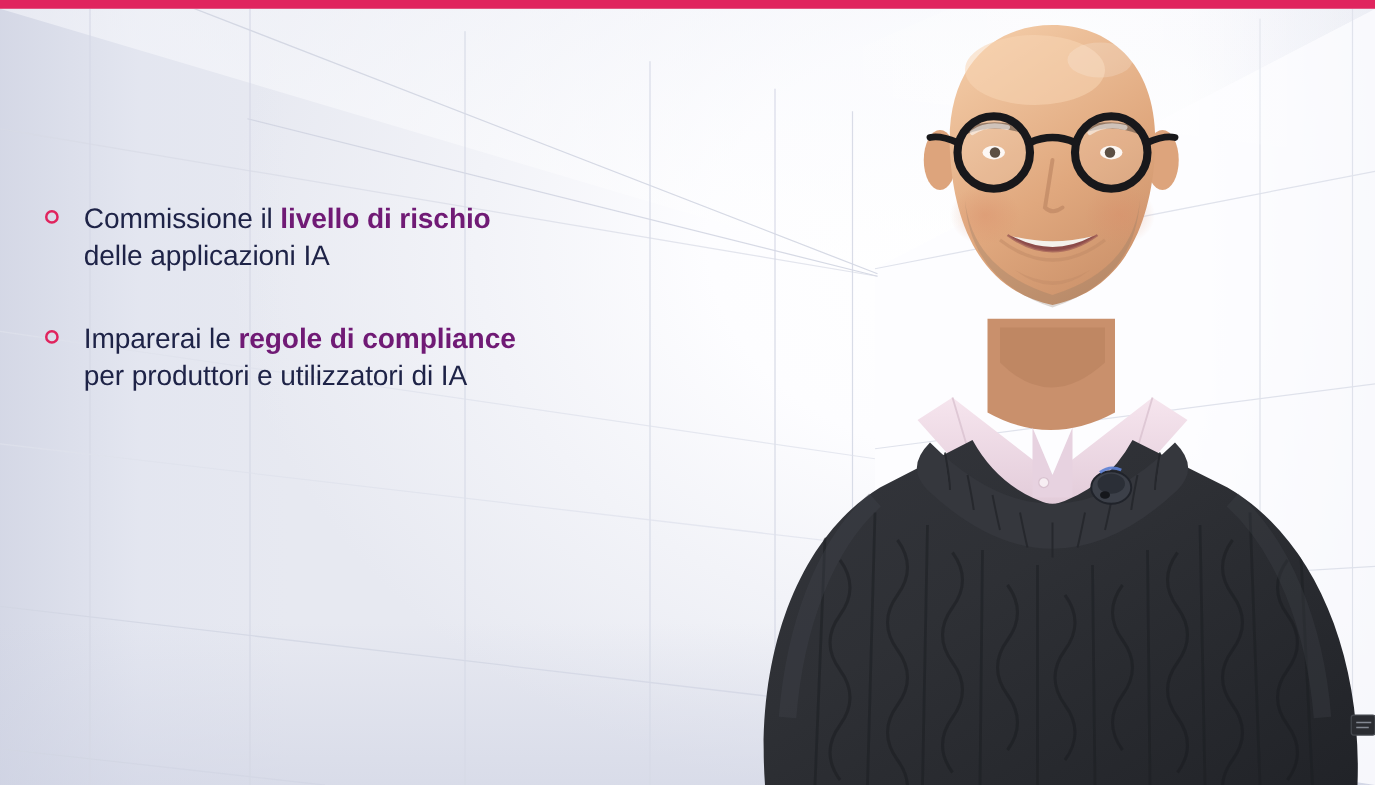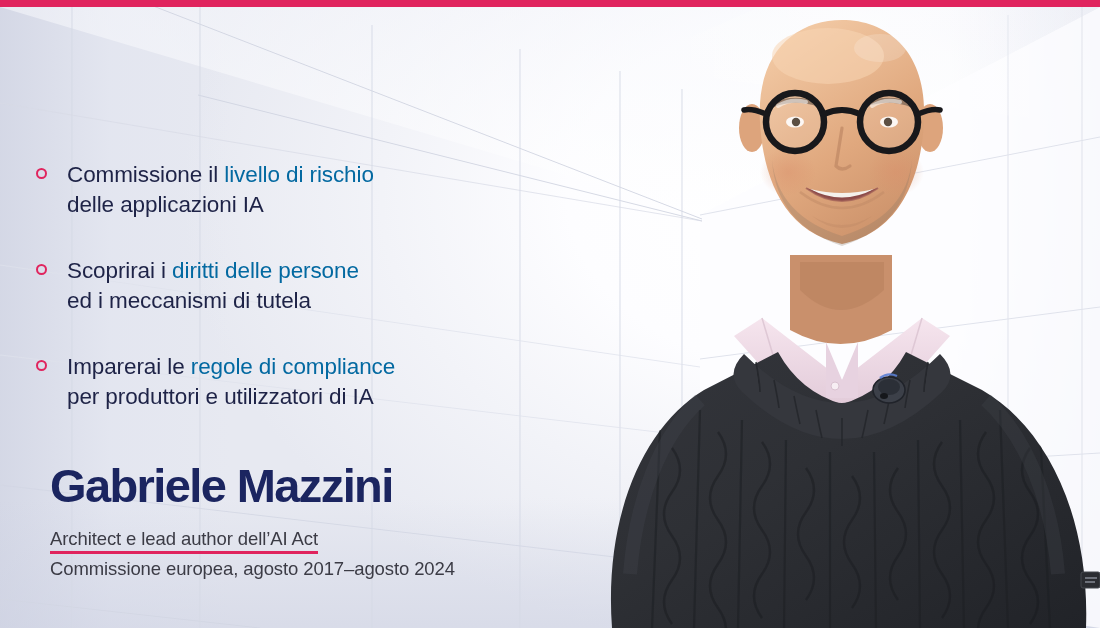--- a/index.html
+++ b/index.html
@@ -89,21 +89,21 @@
     margin-right:20px;
   }
   .bullet-text{
     font-size:22.5px;
     line-height:1.33;
     color:#1e2347;
     letter-spacing:-0.1px;
     font-weight:400;
     white-space:pre-line;
   }
-  .bullet-text b{ font-weight:400; color:#0369a1; }
+  .bullet-text b{ font-weight:700; color:#701a75; }
 
   
   #speaker{
     position:absolute;
     left:50px;
     top:462px;
     width:480px;
   }
   #speaker-name{
     font-size:47px;
@@ -365,38 +365,25 @@
   <div id="content">
 
     <div id="bullets">
 
       <div class="bullet-row">
         <span class="bullet-marker"></span>
         <span class="bullet-text"><span>Commissione il </span><b>livello di rischio</b><span>
 delle applicazioni IA</span></span>
       </div>
 
-      <div class="bullet-row">
-        <span class="bullet-marker"></span>
-        <span class="bullet-text"><span>Scoprirai i </span><b>diritti delle persone</b><span>
-ed i meccanismi di tutela</span></span>
-      </div>
 
       <div class="bullet-row">
         <span class="bullet-marker"></span>
         <span class="bullet-text"><span>Imparerai le </span><b>regole di compliance</b><span>
 per produttori e utilizzatori di IA</span></span>
       </div>
 
     </div>
 
-    <div id="speaker">
-      <div id="speaker-name">Gabriele Mazzini</div>
-      <div id="speaker-role-wrap">
-        <div id="speaker-role">Architect e lead author dell’AI Act</div>
-        <div id="role-underline"></div>
-      </div>
-      <div id="speaker-org">Commissione europea, agosto 2017–agosto 2024</div>
-    </div>
 
   </div>
 
 </div>
 
 </body></html>

